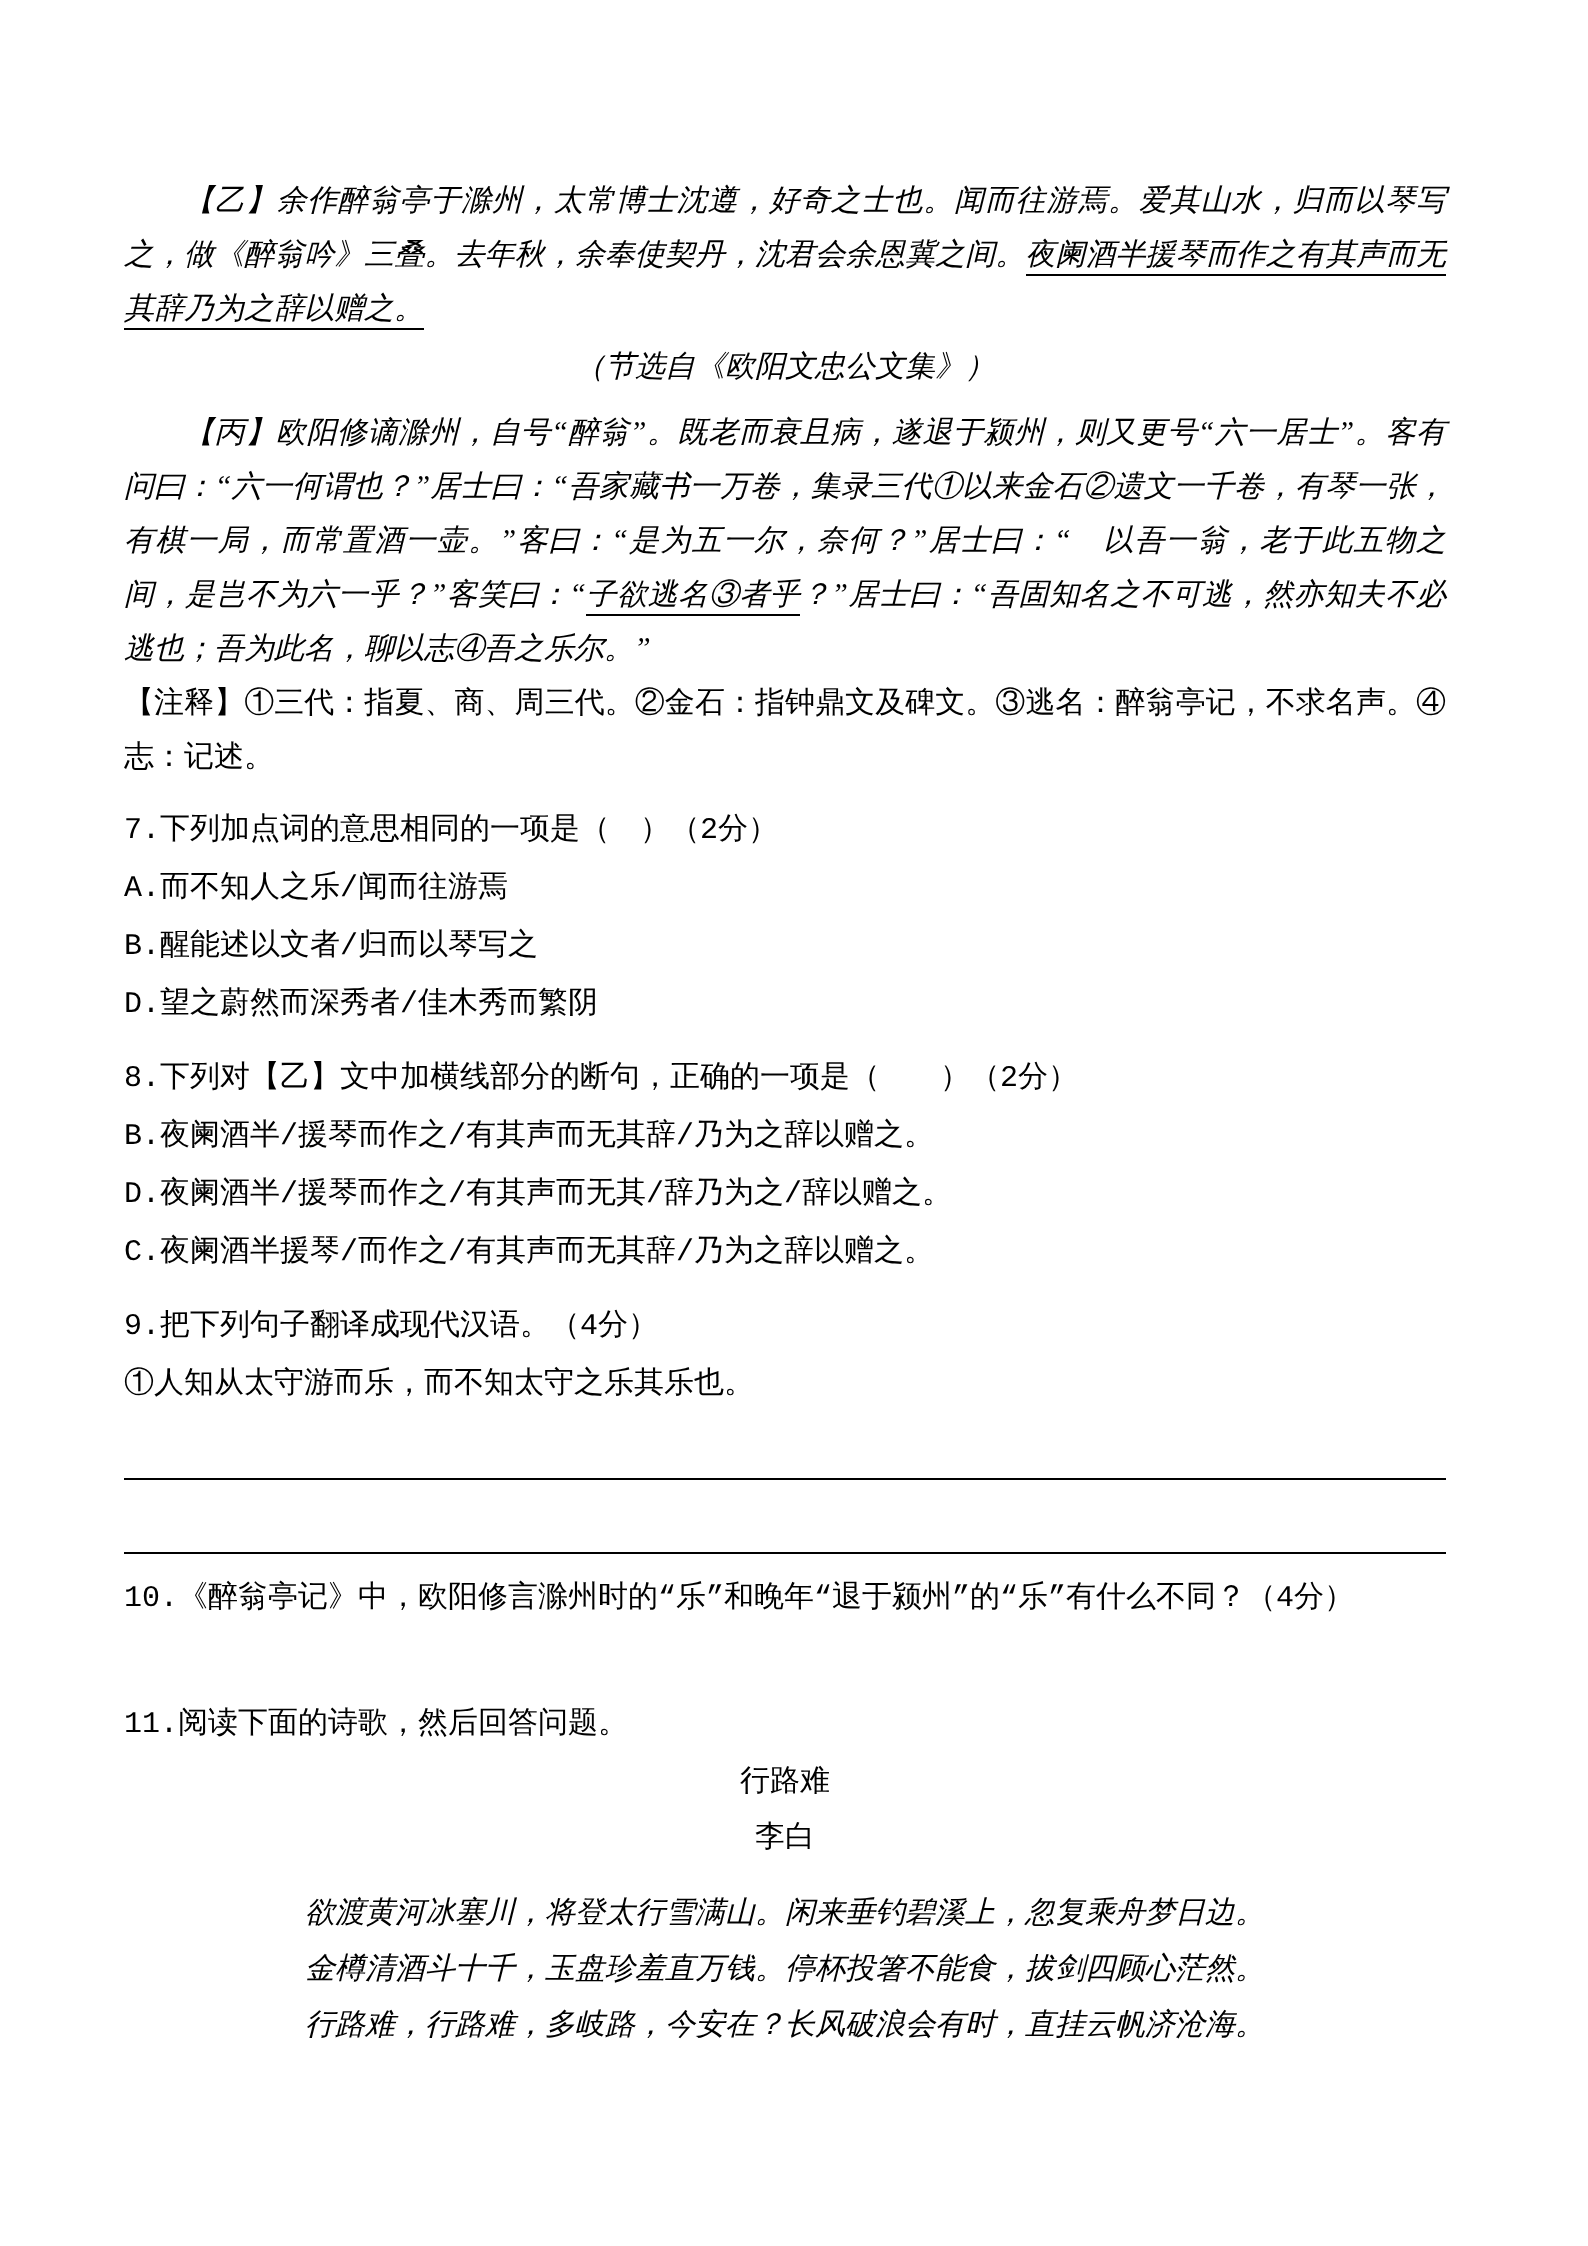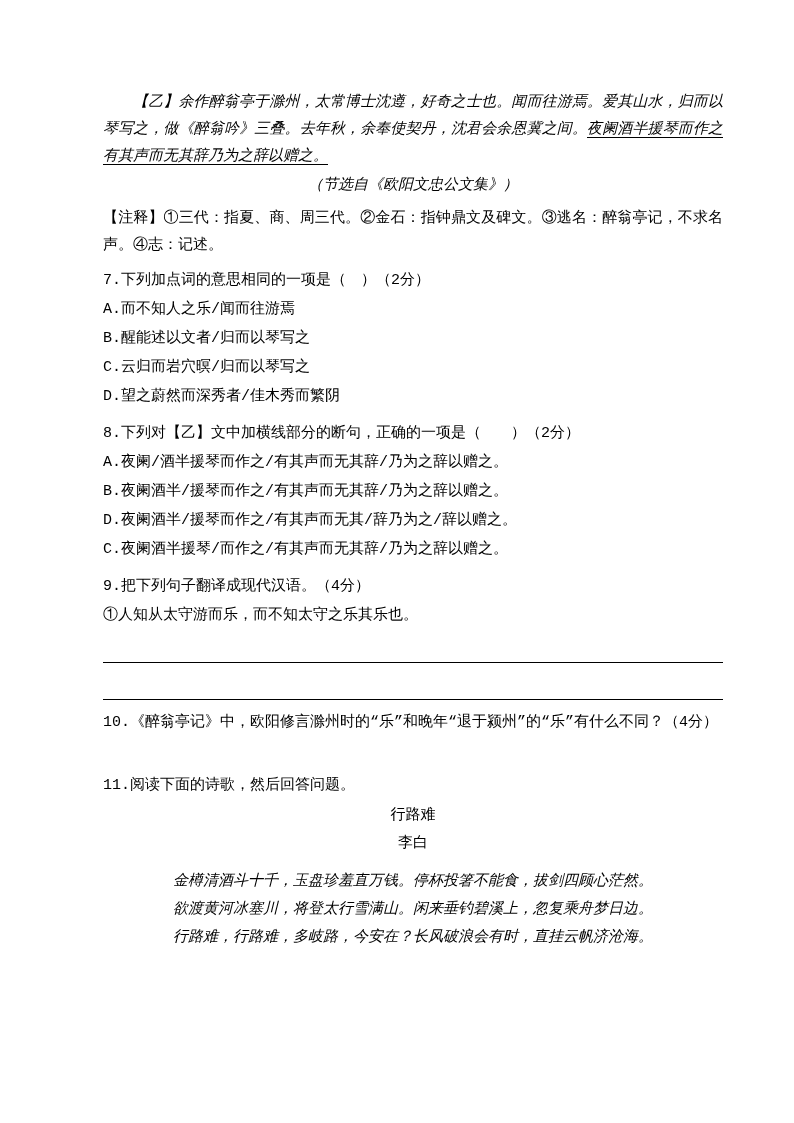--- a/index.html
+++ b/index.html
@@ -2,21 +2,21 @@
 <html><head>
 <meta charset="utf-8">
 <style>
   html,body { margin:0; padding:0; background:#fff; }
   .page {
     position:relative;
     width:794px; height:1123px;
     margin:0 auto;
     background:#fff;
     box-sizing:border-box;
-    padding:88px 71px 40px 103px;
+    padding:88px 71px 40px 62px;
     font-family:"Liberation Serif","DejaVu Serif",serif;
     font-size:15px;
     color:#000;
     overflow:hidden;
   }
   .para { line-height:27px; text-align:justify; margin:0; }
   .indent { text-indent:2em; }
   .kai { font-style:italic; }           
   .source { text-align:center; line-height:27px; margin:2px 0 6px 0; }
   .ul { border-bottom:1px solid #000; padding-bottom:1px; }
@@ -33,33 +33,32 @@
   .poem-line { text-align:center; line-height:28px; margin:0; font-style:italic; }
 </style>
 </head>
 <body>
 
 <div class="page">
 
   <p class="para kai indent"><span>【乙】余作醉翁亭于滁州，太常博士沈遵，好奇之士也。闻而往游焉。爱其山水，归而以琴写之，做《醉翁吟》三叠。去年秋，余奉使契丹，沈君会余恩冀之间。</span><span class="ul">夜阑酒半援琴而作之有其声而无其辞乃为之辞以赠之。</span></p>
   <p class="source kai">（节选自《欧阳文忠公文集》）</p>
 
+  <p class="para kai indent"><span>【丙】欧阳修谪滁州，自号“醉翁”。既老而衰且病，遂退于颍州，则又更号“六一居士”。客有问曰：“六一何谓也？”居士曰：“吾家藏书一万卷，集录三代①以来金石②遗文一千卷，有琴一张，有棋一局，而常置酒一壶。”客曰：“是为五一尔，奈何？”居士曰：“　以吾一翁，老于此五物之间，是岂不为六一乎？”客笑曰：“</span><span class="ul">子欲逃名③者乎</span><span>？”居士曰：“吾固知名之不可逃，然亦知夫不必逃也；吾为此名，聊以志④吾之乐尔。”</span></p>
   <p class="para">【注释】①三代：指夏、商、周三代。②金石：指钟鼎文及碑文。③逃名：醉翁亭记，不求名声。④志：记述。</p>
 
   <div class="qblock">
     <p class="qline">7.下列加点词的意思相同的一项是（　）（2分）</p>
     <p class="qline">A.而不知人之乐/闻而往游焉</p>
     <p class="qline">B.醒能述以文者/归而以琴写之</p>
-    <p class="qline">C.云归而岩穴暝/归而以琴写之</p>
     <p class="qline">D.望之蔚然而深秀者/佳木秀而繁阴</p>
   </div>
 
   <div class="qblock">
     <p class="qline">8.下列对【乙】文中加横线部分的断句，正确的一项是（　　）（2分）</p>
-    <p class="qline">A.夜阑/酒半援琴而作之/有其声而无其辞/乃为之辞以赠之。</p>
     <p class="qline">B.夜阑酒半/援琴而作之/有其声而无其辞/乃为之辞以赠之。</p>
     <p class="qline">D.夜阑酒半/援琴而作之/有其声而无其/辞乃为之/辞以赠之。</p>
     <p class="qline">C.夜阑酒半援琴/而作之/有其声而无其辞/乃为之辞以赠之。</p>
   </div>
 
   <div class="qblock">
     <p class="qline">9.把下列句子翻译成现代汉语。（4分）</p>
     <p class="qline">①人知从太守游而乐，而不知太守之乐其乐也。</p>
     <div class="answer-line"></div>
     <div class="answer-line"></div>
@@ -69,18 +68,18 @@
     <p class="qline">10.《醉翁亭记》中，欧阳修言滁州时的“乐”和晚年“退于颍州”的“乐”有什么不同？（4分）</p>
   </div>
 
   <div class="gap-md"></div>
 
   <div class="qblock">
     <p class="qline">11.阅读下面的诗歌，然后回答问题。</p>
     <p class="poem-title">行路难</p>
     <p class="poem-title">李白</p>
     <div class="gap-sm"></div>
+    <p class="poem-line">欲渡黄河冰塞川，将登太行雪满山。闲来垂钓碧溪上，忽复乘舟梦日边。</p>
     <p class="poem-line">金樽清酒斗十千，玉盘珍羞直万钱。停杯投箸不能食，拔剑四顾心茫然。</p>
-    <p class="poem-line">欲渡黄河冰塞川，将登太行雪满山。闲来垂钓碧溪上，忽复乘舟梦日边。</p>
     <p class="poem-line">行路难，行路难，多岐路，今安在？长风破浪会有时，直挂云帆济沧海。</p>
   </div>
 
 </div>
 
 </body></html>

